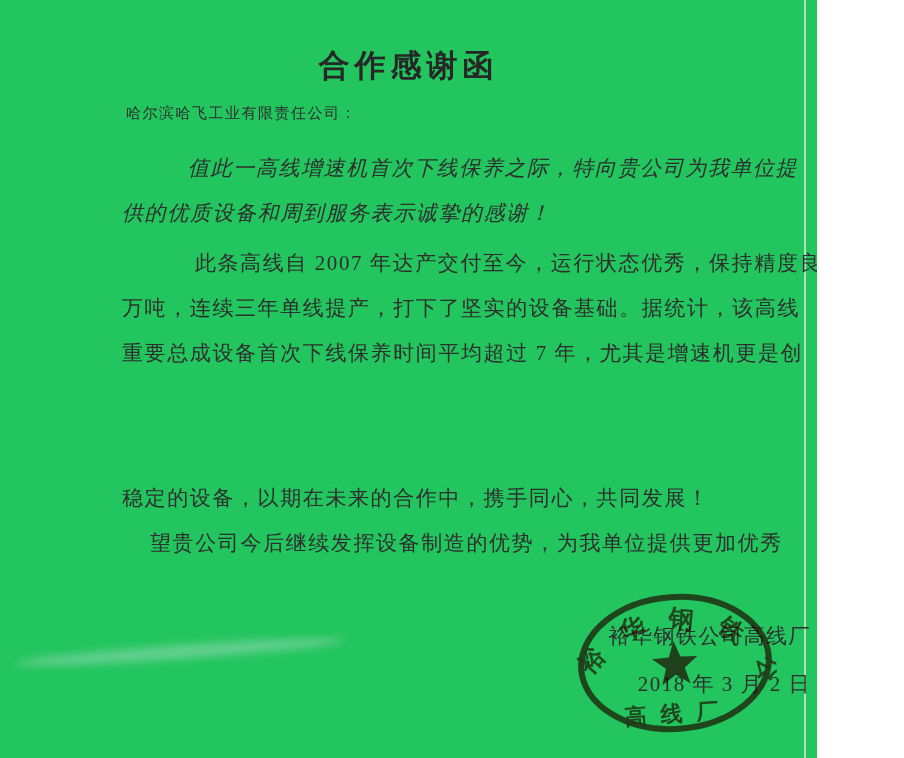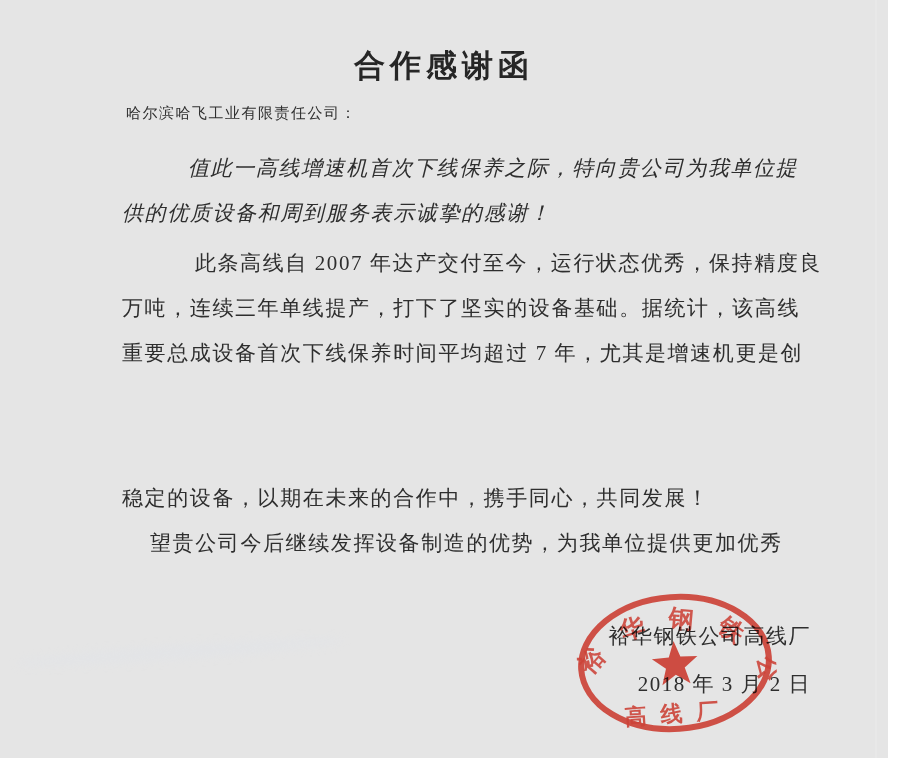--- a/index.html
+++ b/index.html
@@ -2,23 +2,23 @@
 <html><head>
 <meta charset="utf-8">
 <style>
   html, body {
     margin: 0;
     padding: 0;
     background: #ffffff;
   }
   .page {
     position: relative;
-    width: 888px;
+    width: 817px;
     height: 758px;
-    background: #e5e5e5;
+    background: #22c55e;
     overflow: hidden;
     font-family: "Liberation Serif", "DejaVu Serif", serif;
     color: #2e2e2e;
   }
   
   .scan-edge-right {
     position: absolute;
     top: 0;
     right: 11px;
     width: 2px;

